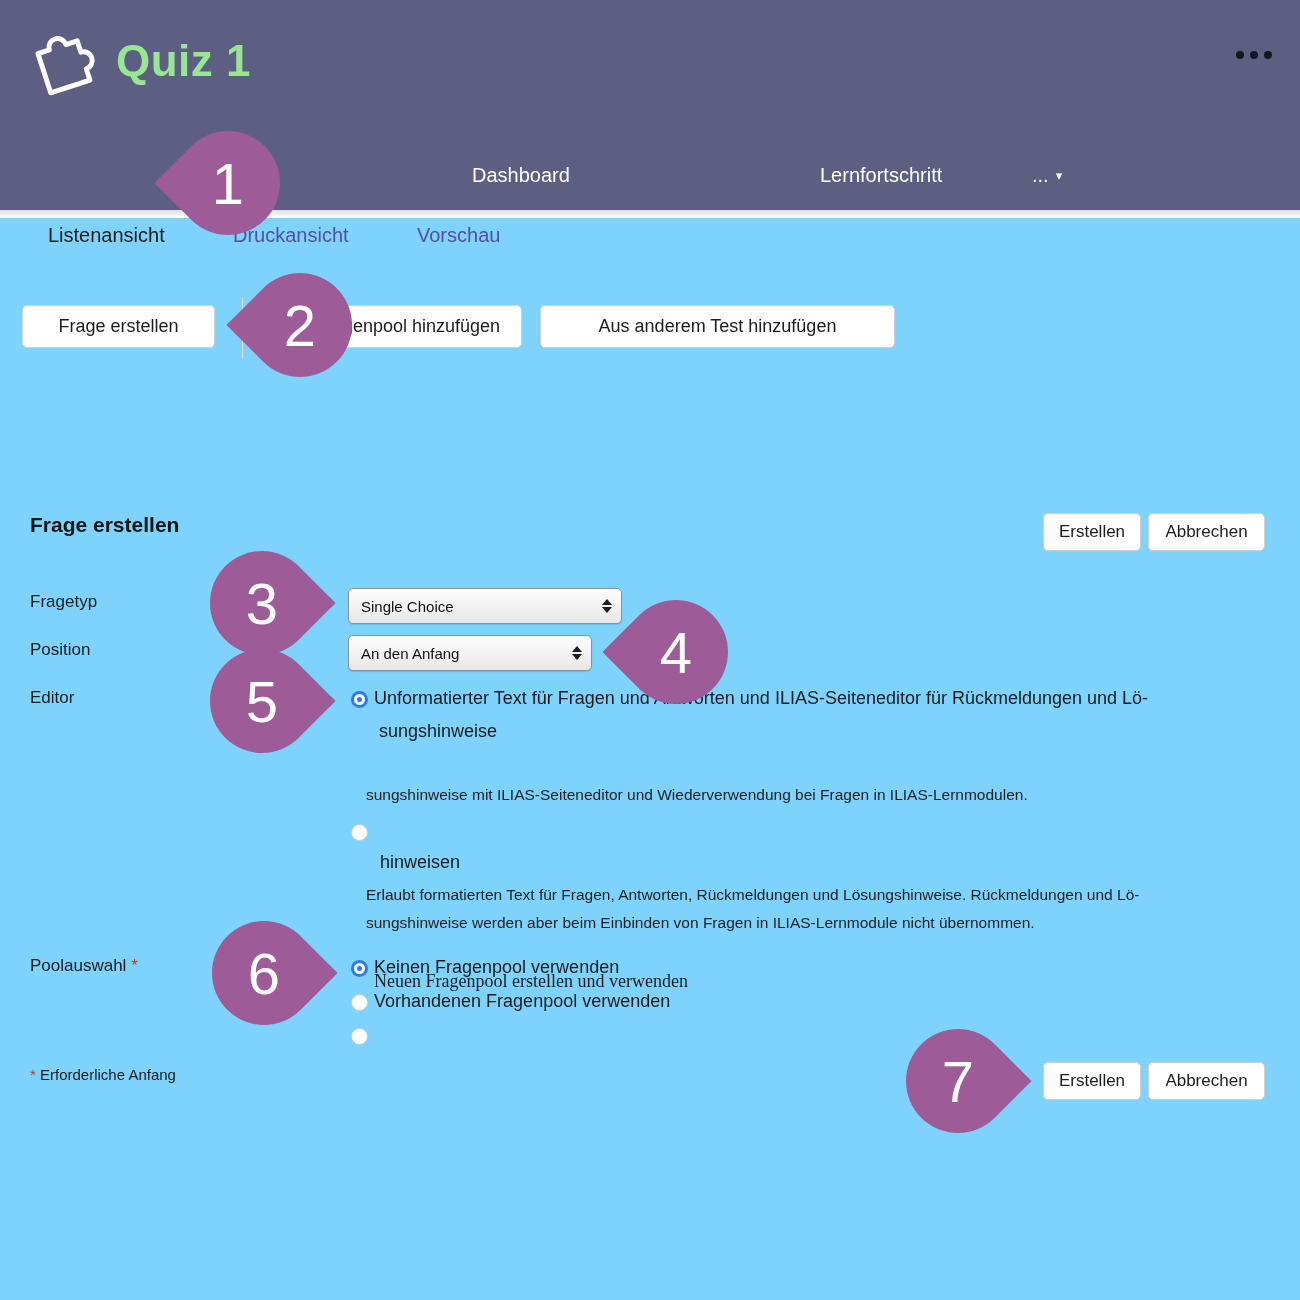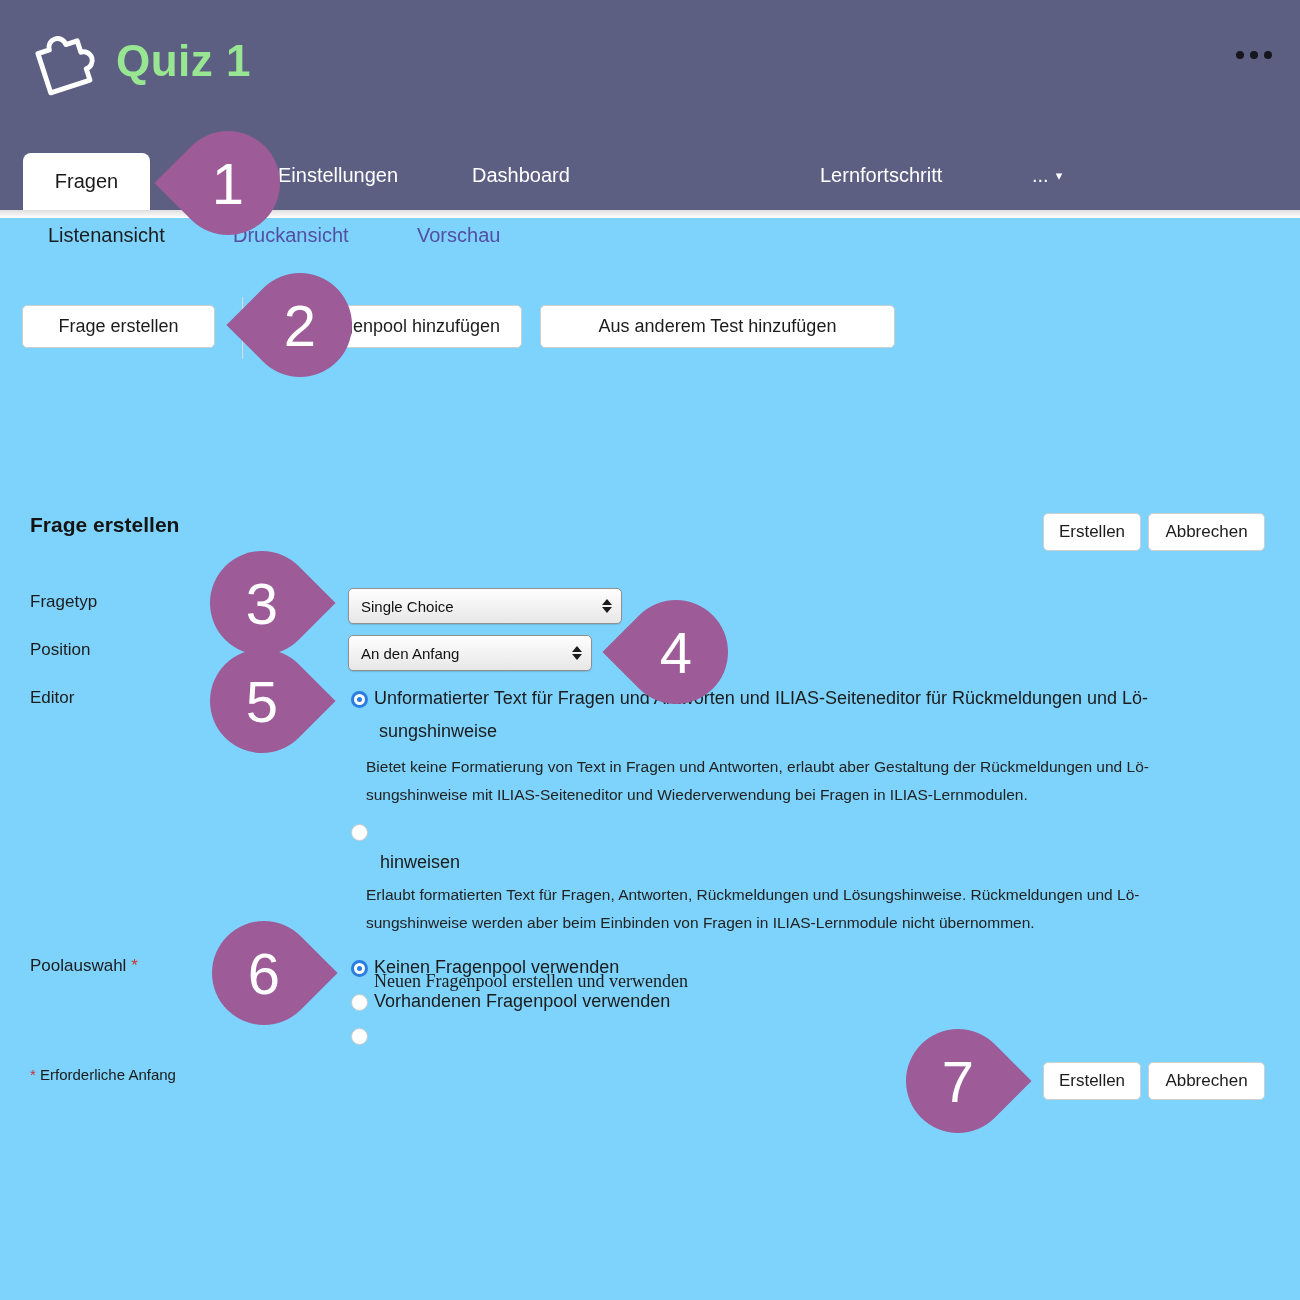--- a/index.html
+++ b/index.html
@@ -80,22 +80,20 @@
     </svg>
     <div class="app-title">Quiz 1</div>
     <div class="ellipsis">
         <i></i>
         <i></i>
         <i></i>
       </div>
   </div>
 
   <div class="navbar">
-    <div class="tab-active">Fragen</div>
-    <div class="tab" style="left:278px">Einstellungen</div>
     <div class="tab" style="left:472px">Dashboard</div>
     <div class="tab" style="left:820px">Lernfortschritt</div>
     <div class="tab" style="left:1032px">
       <span>...</span>
       <span class="caret">▾</span>
     </div>
   </div>
   <div class="nav-shadow"></div>
 
   <div class="subnav-item current" style="left:48px">Listenansicht</div>
@@ -127,21 +125,20 @@
         <i class="up"></i>
         <i class="dn"></i>
       </span>
   </div>
 
   <div class="label" style="top:688px">Editor</div>
 
   <div class="radio on" style="left:351px; top:691px;"></div>
   <div class="opt-line" style="left:374px; top:688px;">Unformatierter Text für Fragen und Antworten und ILIAS-Seiteneditor für Rückmeldungen und Lö-</div>
   <div class="opt-line" style="left:379px; top:721px;">sungshinweise</div>
-  <div class="desc-line" style="left:366px; top:758px;">Bietet keine Formatierung von Text in Fragen und Antworten, erlaubt aber Gestaltung der Rückmeldungen und Lö-</div>
   <div class="desc-line" style="left:366px; top:786px;">sungshinweise mit ILIAS-Seiteneditor und Wiederverwendung bei Fragen in ILIAS-Lernmodulen.</div>
 
   <div class="radio off" style="left:351px; top:824px;"></div>
   <div class="opt-line" style="left:380px; top:852px;">hinweisen</div>
   <div class="desc-line" style="left:366px; top:886px;">Erlaubt formatierten Text für Fragen, Antworten, Rückmeldungen und Lösungshinweise. Rückmeldungen und Lö-</div>
   <div class="desc-line" style="left:366px; top:914px;">sungshinweise werden aber beim Einbinden von Fragen in ILIAS-Lernmodule nicht übernommen.</div>
 
   <div class="label" style="top:956px">
     <span>Poolauswahl</span>
     <span class="req">*</span>

